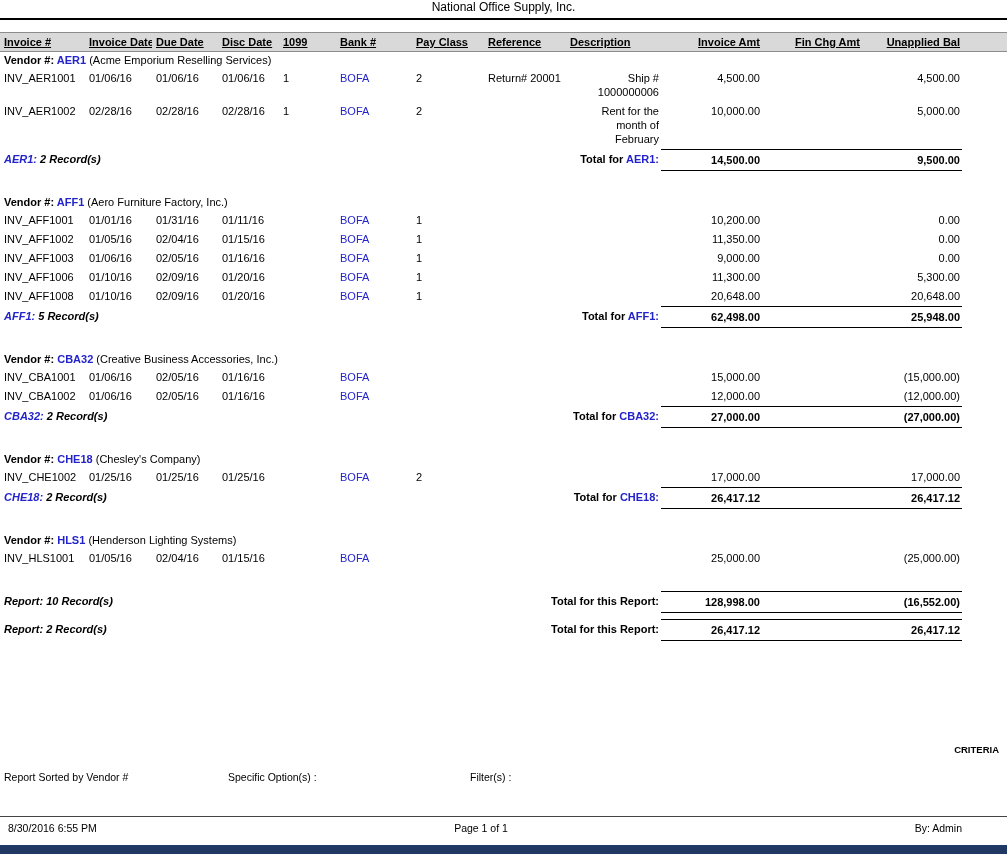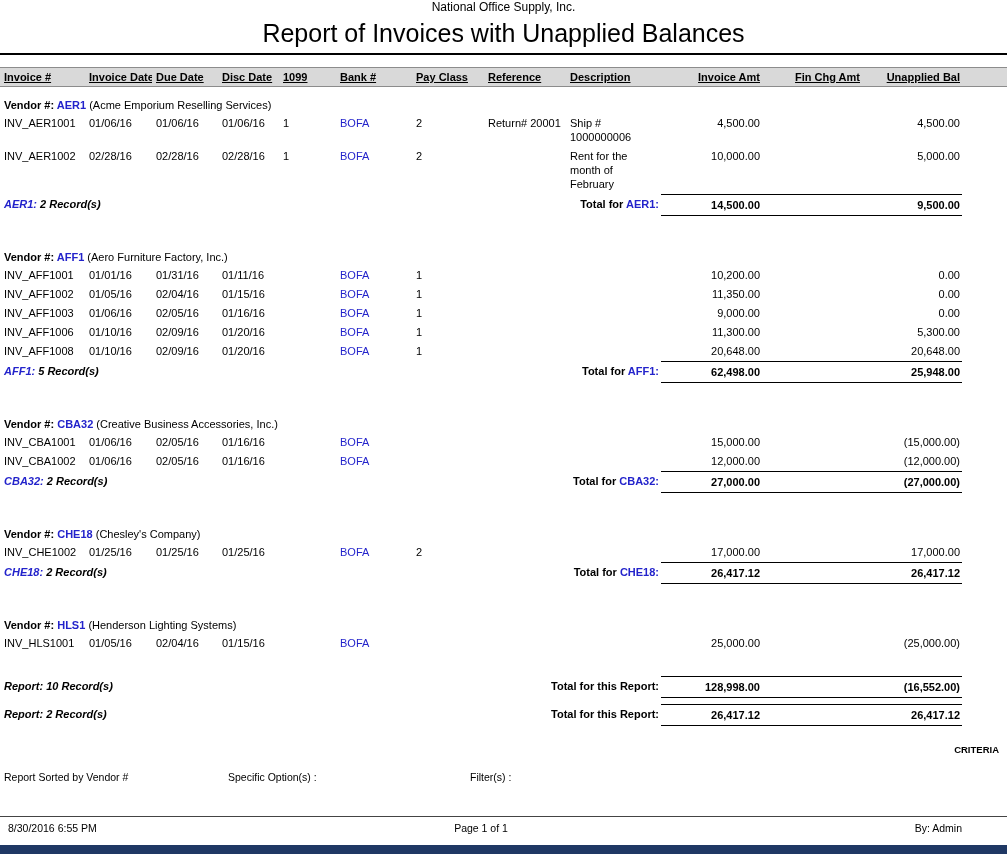--- a/index.html
+++ b/index.html
@@ -9,23 +9,23 @@
   .title{text-align:center;font-size:25px;line-height:32px;margin-top:3px;}
   .title-rule{border-bottom:2px solid #000;margin-top:4px;}
   .report-table{width:1007px;border-collapse:collapse;table-layout:fixed;margin-top:12px;}
   .report-table thead tr{background:var(--band,#d9d9d9);}
   .report-table th{border-top:1px solid #8c8c8c;border-bottom:1px solid #8c8c8c;font-weight:bold;
         text-align:left;font-size:11px;padding:3px 2px 3px 4px;white-space:nowrap;overflow:hidden;}
   .report-table th.amt{text-align:right;padding-right:2px;}
   .report-table th .u{text-decoration:underline;}
   .report-table td{padding:2px 2px 3px 4px;vertical-align:top;line-height:14px;overflow:hidden;}
   td.amt{text-align:right;padding-right:2px;}
-  td.desc{white-space:pre-line;}
+  td.desc{white-space:pre-line;text-align:right;}
   .blue{color:var(--accent,#2323cb);}
-  .vendor-row td{padding-top:11px;padding-bottom:2px;}
+  .vendor-row td{padding-top:1px;padding-bottom:2px;}
   .vendor-label{font-weight:bold;}
   .vendor-code{font-weight:bold;color:var(--accent,#2323cb);}
   .total-row td{font-weight:bold;padding-top:3px;padding-bottom:3px;}
   .total-row td.amt{border-top:1px solid #000;border-bottom:1px solid #000;}
   .records{font-style:italic;font-weight:normal;padding-left:8px;white-space:nowrap;}
   .total-label-cell{text-align:right;white-space:nowrap;}
   tr.gap td{height:23px;padding:0;}
   tr.gap-small td{height:6px;padding:0;}
   .criteria{position:absolute;left:4px;top:744px;width:995px;text-align:right;}
   .criteria-heading{font-weight:bold;font-size:9.5px;}
@@ -41,21 +41,20 @@
   .footer-page{position:absolute;left:50%;transform:translateX(-50%);white-space:nowrap;}
   .footer-by{position:absolute;right:0;white-space:nowrap;}
   .bottom-bar{position:absolute;left:0;bottom:0;width:100%;height:9px;background:var(--bottombar,#1f3864);}
 </style>
 </head>
 <body>
 
 <div class="page" style="--accent: #2323cb; --band: #d9d9d9; --bottombar: #1f3864;">
 
   <div class="company">National Office Supply, Inc.</div>
-  <div class="title">Report of Invoices with Unapplied Balances</div>
   <div class="title-rule"></div>
 
   <table class="report-table">
     <colgroup>
       <col style="width:85px">
         <col style="width:67px">
         <col style="width:66px">
         <col style="width:61px">
       <col style="width:57px">
         <col style="width:76px">

